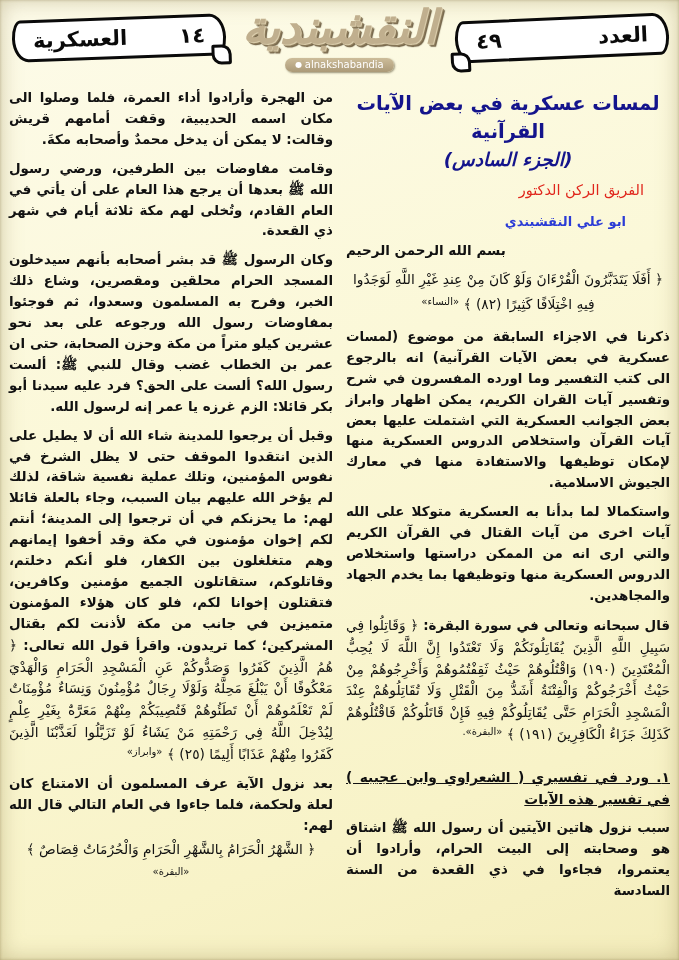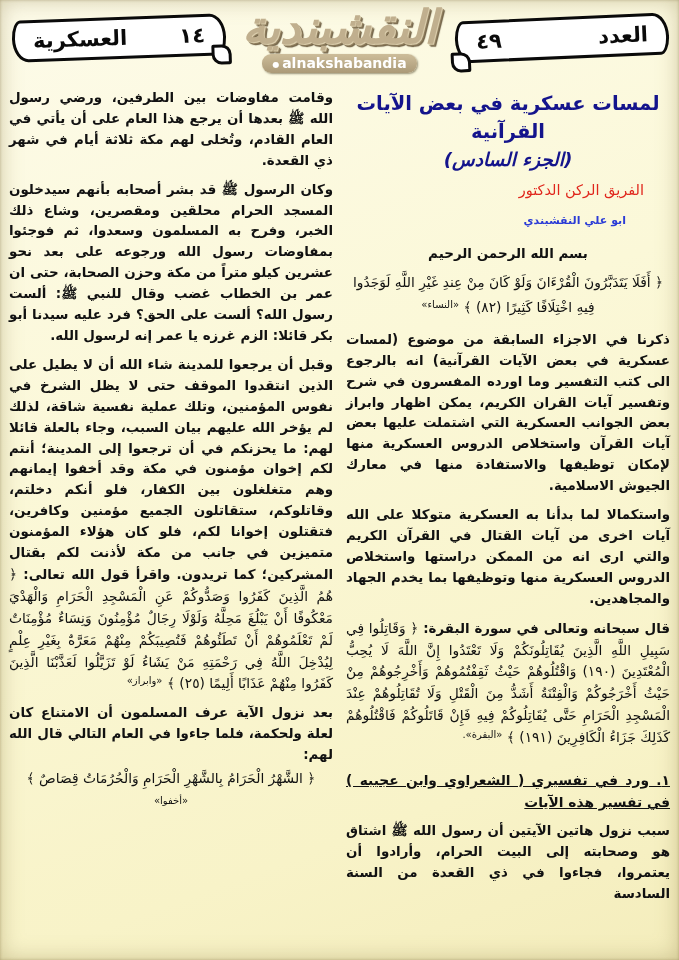--- a/index.html
+++ b/index.html
@@ -36,39 +36,39 @@
   .logo-callig{
     font-size:46px;font-weight:700;line-height:1.1;
     color:#c0af8e;
     text-shadow:1px 1px 0 #d9ccab,2px 2px 0 #8d7c5c,3px 3px 1px #6e5f44;
     letter-spacing:-2px;
     font-style:italic;
   }
   .logo-latin{
     display:inline-block;margin-top:-12px;position:relative;z-index:3;
     background:linear-gradient(180deg,#cdbd9a,#ab9a78);
-    color:#fff;font-size:14px;font-weight:700;
+    color:#fff;font-size:10px;font-weight:400;
     padding:1px 10px 2px;border-radius:9px;direction:ltr;
     box-shadow:1px 1px 2px rgba(90,80,50,.6);
   }
   .logo-latin::before{content:"● ";font-size:8px;vertical-align:1px;}
   
   .columns{display:flex;gap:13px;padding:0 9px;align-items:flex-start;}
   .col{width:50%;box-sizing:border-box;font-size:13.4px;line-height:1.56;text-align:justify;}
   .col p{margin:0 0 8px;font-weight:700;}
   
   .title{
     margin:2px 0 6px;text-align:center;
     font-size:19.5px;line-height:1.45;font-weight:700;
     color:#14148c;
   }
   .title .t2{display:block;font-size:18.5px;font-style:italic;}
   .author-rank{color:#e0261c;font-weight:400;font-size:14.5px;text-align:right;padding-right:26px;margin:6px 0 10px;}
-  .author-name{color:#2a3bd6;font-weight:700;font-size:11px;padding-right:44px;margin:0 0 14px;}
-  .basmala{text-align:center;font-weight:700;font-size:13.5px;margin:2px 0 6px;}
+  .author-name{color:#2a3bd6;font-weight:700;font-size:13px;padding-right:44px;margin:0 0 8px;}
+  .basmala{text-align:left;font-weight:700;font-size:13.5px;margin:2px 0 6px;}
   .quran{font-weight:400;font-size:13.8px;}
   .opening-verse{display:block;text-align:center;margin:0 0 10px;line-height:1.8;}
   .sura-ref{font-size:10px;font-weight:400;vertical-align:4px;}
   .numbered-heading{
     margin:20px 0 8px;font-size:13.8px;font-weight:700;
     text-decoration:underline;line-height:1.6;
   }
   .quran-line{display:block;text-align:center;line-height:1.8;}
 </style>
 </head>
@@ -110,30 +110,31 @@
       <p>
         <span>قال سبحانه وتعالى في سورة البقرة: </span>
         <span class="quran">﴿ وَقَاتِلُوا فِي سَبِيلِ اللَّهِ الَّذِينَ يُقَاتِلُونَكُمْ وَلَا تَعْتَدُوا إِنَّ اللَّهَ لَا يُحِبُّ الْمُعْتَدِينَ (١٩٠) وَاقْتُلُوهُمْ حَيْثُ ثَقِفْتُمُوهُمْ وَأَخْرِجُوهُمْ مِنْ حَيْثُ أَخْرَجُوكُمْ وَالْفِتْنَةُ أَشَدُّ مِنَ الْقَتْلِ وَلَا تُقَاتِلُوهُمْ عِنْدَ الْمَسْجِدِ الْحَرَامِ حَتَّى يُقَاتِلُوكُمْ فِيهِ فَإِنْ قَاتَلُوكُمْ فَاقْتُلُوهُمْ كَذَلِكَ جَزَاءُ الْكَافِرِينَ (١٩١) ﴾ </span>
         <span class="sura-ref">«البقرة».</span>
       </p>
       <h2 class="numbered-heading">١. ورد في تفسيري ( الشعراوي وابن عجيبه ) في تفسير هذه الآيات</h2>
       <p>سبب نزول هاتين الآيتين أن رسول الله ﷺ اشتاق هو وصحابته إلى البيت الحرام، وأرادوا أن يعتمروا، فجاءوا في ذي القعدة من السنة السادسة</p>
     </section>
 
     <section class="col">
+      <p>من الهجرة وأرادوا أداء العمرة، فلما وصلوا الى مكان اسمه الحديبية، وقفت أمامهم قريش وقالت: لا يمكن أن يدخل محمدٌ وأصحابه مكةَ.</p>
       <p>وقامت مفاوضات بين الطرفين، ورضي رسول الله ﷺ بعدها أن يرجع هذا العام على أن يأتي في العام القادم، وتُخلى لهم مكة ثلاثة أيام في شهر ذي القعدة.</p>
       <p>وكان الرسول ﷺ قد بشر أصحابه بأنهم سيدخلون المسجد الحرام محلقين ومقصرين، وشاع ذلك الخبر، وفرح به المسلمون وسعدوا، ثم فوجئوا بمفاوضات رسول الله ورجوعه على بعد نحو عشرين كيلو متراً من مكة وحزن الصحابة، حتى ان عمر بن الخطاب غضب وقال للنبي ﷺ: ألست رسول الله؟ ألست على الحق؟ فرد عليه سيدنا أبو بكر قائلا: الزم غرزه يا عمر إنه لرسول الله.</p>
       <p>
         <span>وقبل أن يرجعوا للمدينة شاء الله أن لا يطيل على الذين انتقدوا الموقف حتى لا يظل الشرخ في نفوس المؤمنين، وتلك عملية نفسية شاقة، لذلك لم يؤخر الله عليهم بيان السبب، وجاء بالعلة قائلا لهم: ما يحزنكم في أن ترجعوا إلى المدينة؛ أنتم لكم إخوان مؤمنون في مكة وقد أخفوا إيمانهم وهم متغلغلون بين الكفار، فلو أنكم دخلتم، وقاتلوكم، ستقاتلون الجميع مؤمنين وكافرين، فتقتلون إخوانا لكم، فلو كان هؤلاء المؤمنون متميزين في جانب من مكة لأذنت لكم بقتال المشركين؛ كما تريدون. واقرأ قول الله تعالى: </span>
         <span class="quran">﴿ هُمُ الَّذِينَ كَفَرُوا وَصَدُّوكُمْ عَنِ الْمَسْجِدِ الْحَرَامِ وَالْهَدْيَ مَعْكُوفًا أَنْ يَبْلُغَ مَحِلَّهُ وَلَوْلَا رِجَالٌ مُؤْمِنُونَ وَنِسَاءٌ مُؤْمِنَاتٌ لَمْ تَعْلَمُوهُمْ أَنْ تَطَئُوهُمْ فَتُصِيبَكُمْ مِنْهُمْ مَعَرَّةٌ بِغَيْرِ عِلْمٍ لِيُدْخِلَ اللَّهُ فِي رَحْمَتِهِ مَنْ يَشَاءُ لَوْ تَزَيَّلُوا لَعَذَّبْنَا الَّذِينَ كَفَرُوا مِنْهُمْ عَذَابًا أَلِيمًا (٢٥) ﴾ </span>
         <span class="sura-ref">«وابراز»</span>
       </p>
       <p>
         <span>بعد نزول الآية عرف المسلمون أن الامتناع كان لعلة ولحكمة، فلما جاءوا في العام التالي قال الله لهم:</span>
         <span class="quran quran-line">
           <span>﴿ الشَّهْرُ الْحَرَامُ بِالشَّهْرِ الْحَرَامِ وَالْحُرُمَاتُ قِصَاصٌ ﴾ </span>
-          <span class="sura-ref">«أخفوا»</span>
+          <span class="sura-ref">«البقرة»</span>
         </span>
       </p>
     </section>
 
   </main>
 </div>
 
 </body></html>

